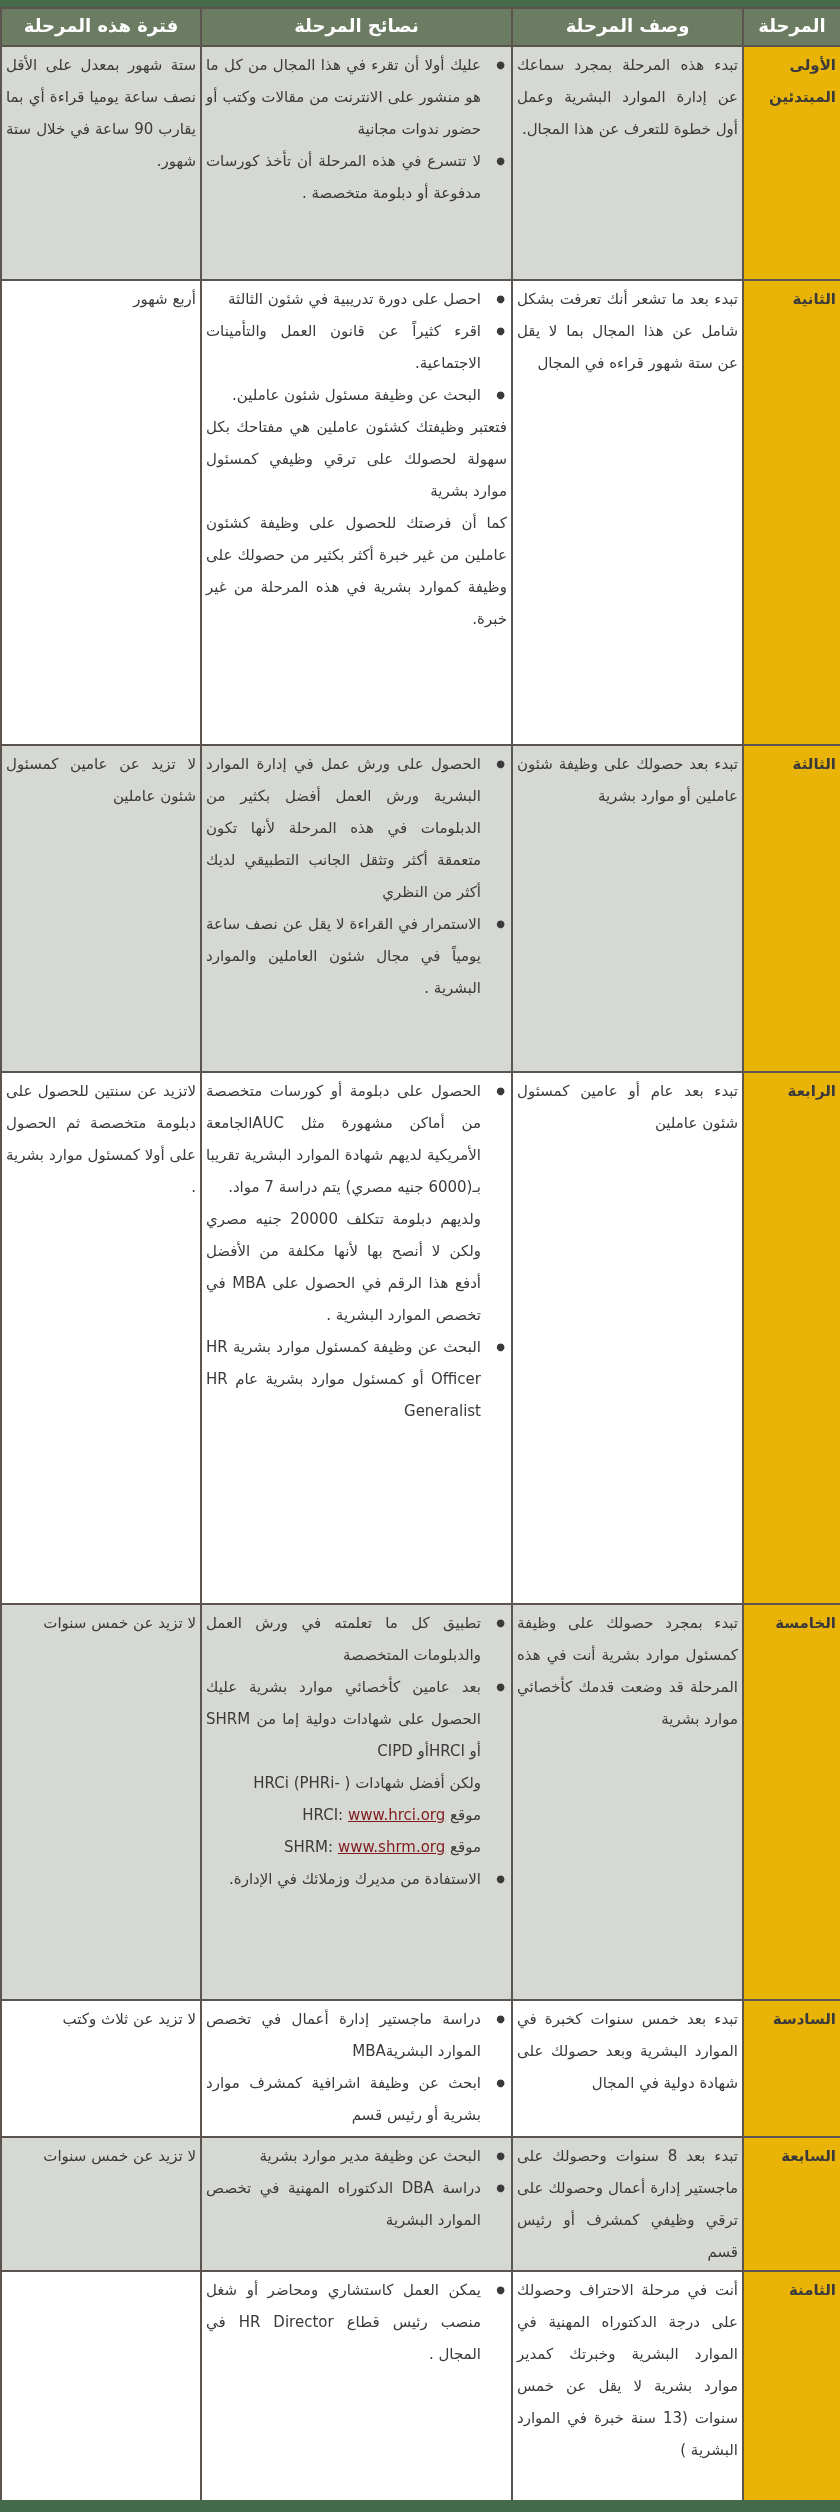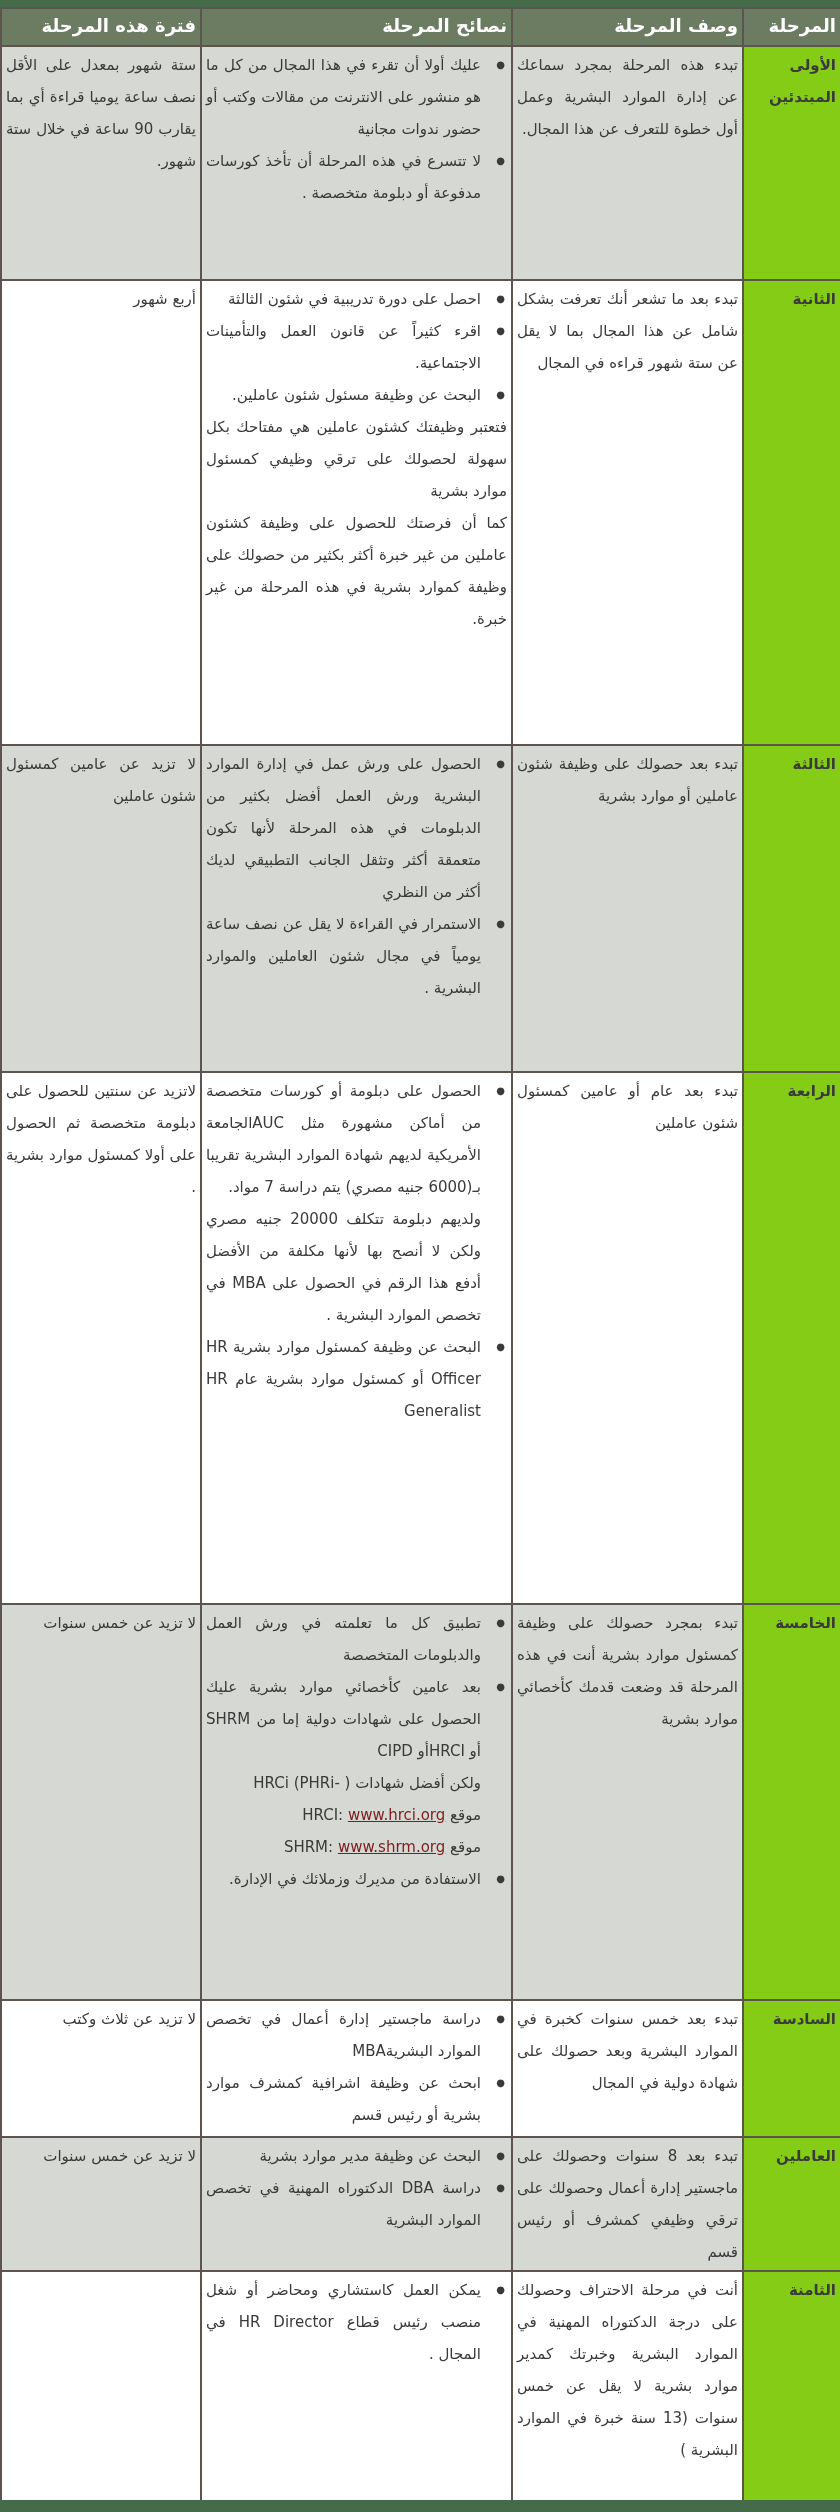--- a/index.html
+++ b/index.html
@@ -20,24 +20,24 @@
     vertical-align:top;
     padding:2px 4px;
     font-size:15px;
     line-height:32px;
     color:#3a3a3a;
     text-align:justify;
     overflow:hidden;
   }
   table.stages th {
     background:#6b7c62; color:#ffffff; font-weight:bold;
-    text-align:right; height:32px; font-size:18px; line-height:30px;
+    text-align:center; height:32px; font-size:18px; line-height:30px;
   }
   td.stage {
-    background:#84cc16; color:#ffffff; font-weight:bold;
+    background:#eab308; color:#ffffff; font-weight:bold;
     text-align:right; font-size:16px; line-height:30px; padding-top:6px;
   }
   tr.odd td.cell { background:#d6d8d4; }
   tr.even td.cell { background:#ffffff; }
   ul.tips { margin:0; padding:0 26px 0 0; list-style:none; }
   ul.tips li { position:relative; }
   ul.tips li.bullet::before {
     content:"●"; position:absolute; right:-24px; top:0; font-size:10px; color:#3a3a3a;
   }
   .link { color:#7f1d1d; text-decoration:underline; }
@@ -146,21 +146,21 @@
       <td class="cell">
         <ul class="tips">
           <li class="bullet">دراسة ماجستير إدارة أعمال في تخصص الموارد البشريةMBA</li>
           <li class="bullet">ابحث عن وظيفة اشرافية كمشرف موارد بشرية أو رئيس قسم</li>
         </ul>
       </td>
       <td class="cell">لا تزيد عن ثلاث وكتب</td>
     </tr>
 
     <tr class="odd" style="height:132px">
-      <td class="stage">العاملين</td>
+      <td class="stage">السابعة</td>
       <td class="cell desc">تبدء بعد 8 سنوات وحصولك على ماجستير إدارة أعمال وحصولك على ترقي وظيفي كمشرف أو رئيس قسم</td>
       <td class="cell">
         <ul class="tips">
           <li class="bullet">البحث عن وظيفة مدير موارد بشرية</li>
           <li class="bullet">دراسة DBA الدكتوراه المهنية في تخصص الموارد البشرية</li>
         </ul>
       </td>
       <td class="cell">لا تزيد عن خمس سنوات</td>
     </tr>
 

